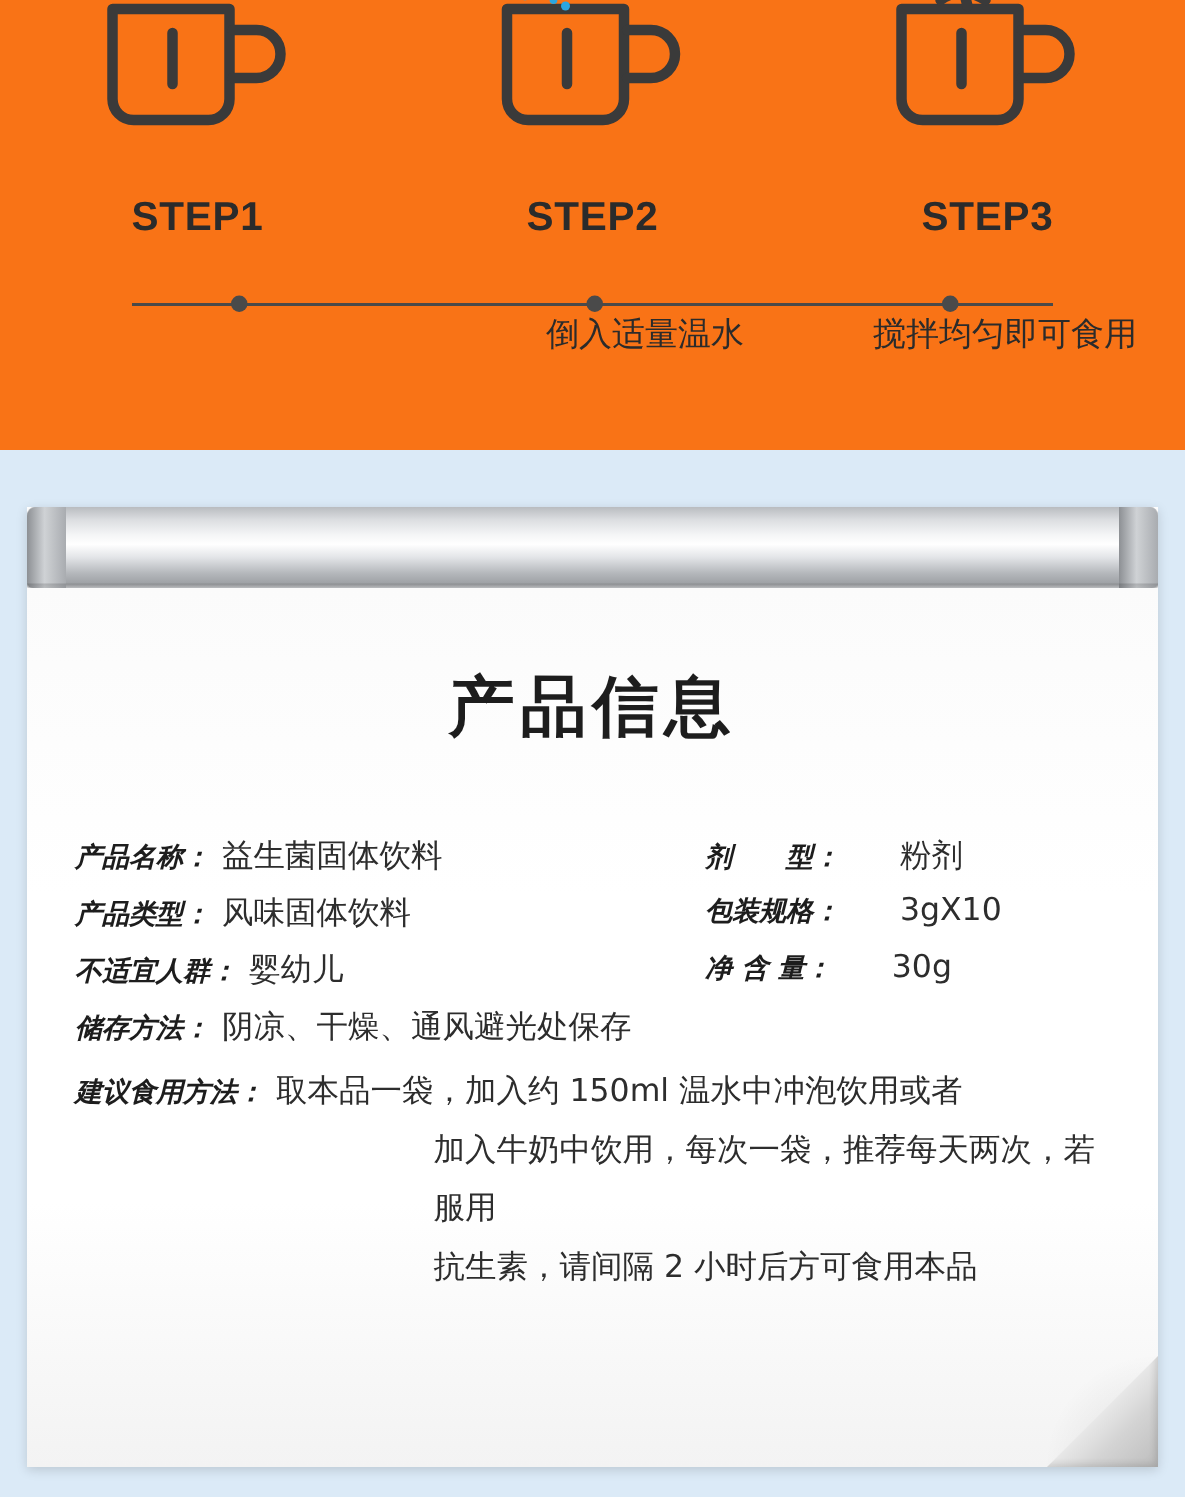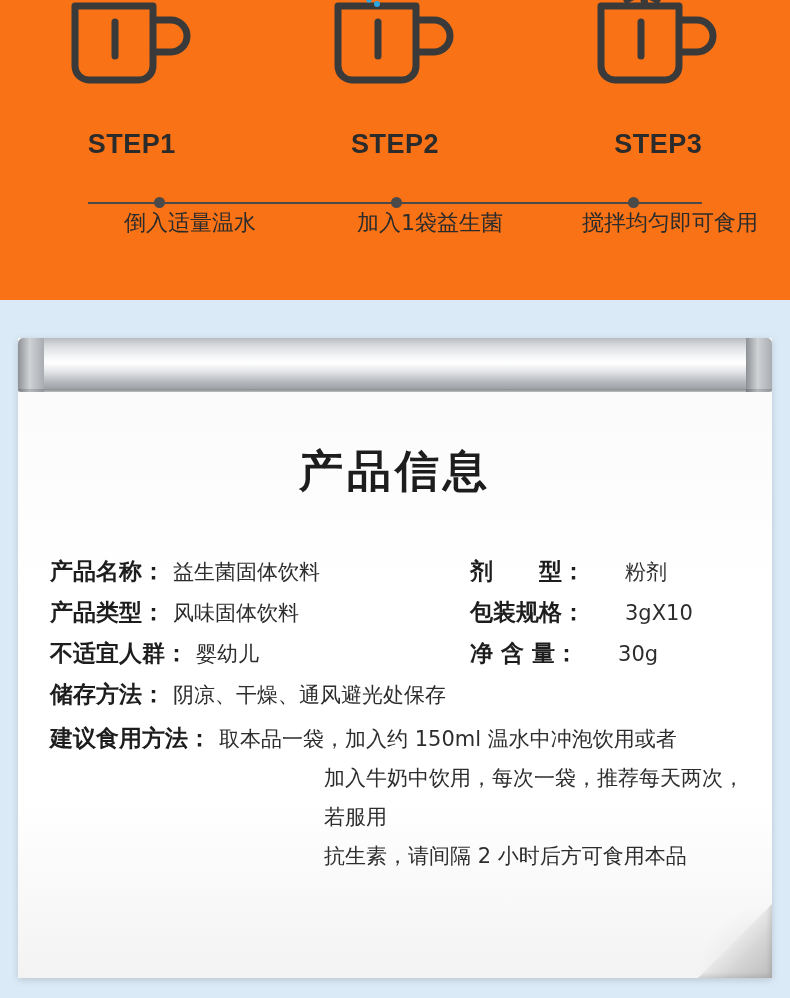--- a/index.html
+++ b/index.html
@@ -225,24 +225,25 @@
     display: flex;
     align-items: baseline;
   }
   .col-right {
     width: 280px;
     display: flex;
     align-items: baseline;
     gap: 32px;
   }
   .lbl {
-    font-size: 23px;
+    font-size: 18px;
     font-weight: bold;
     color: #1d1d1d;
     white-space: pre;
+    font-style: italic;
   }
   .val {
     font-size: 21px;
     color: #2d2d2d;
     margin-left: 8px;
     white-space: pre;
   }
 
   .row1 {
     margin-bottom: 10px;
@@ -335,23 +336,20 @@
     <div class="dot d1"></div>
     <div class="dot d2"></div>
     <div class="dot d3"></div>
   </div>
 
   <div class="captions-row">
     <div class="caption-cell">
       <span class="step-caption">倒入适量温水</span>
     </div>
     <div class="caption-cell">
-      <span class="step-caption">加入1袋益生菌</span>
-    </div>
-    <div class="caption-cell">
       <span class="step-caption">搅拌均匀即可食用</span>
     </div>
   </div>
 </section>
 
 <section class="info-wrap">
   <div class="paper">
 
     <div class="roller">
       <div class="roller-cap-l"></div>

